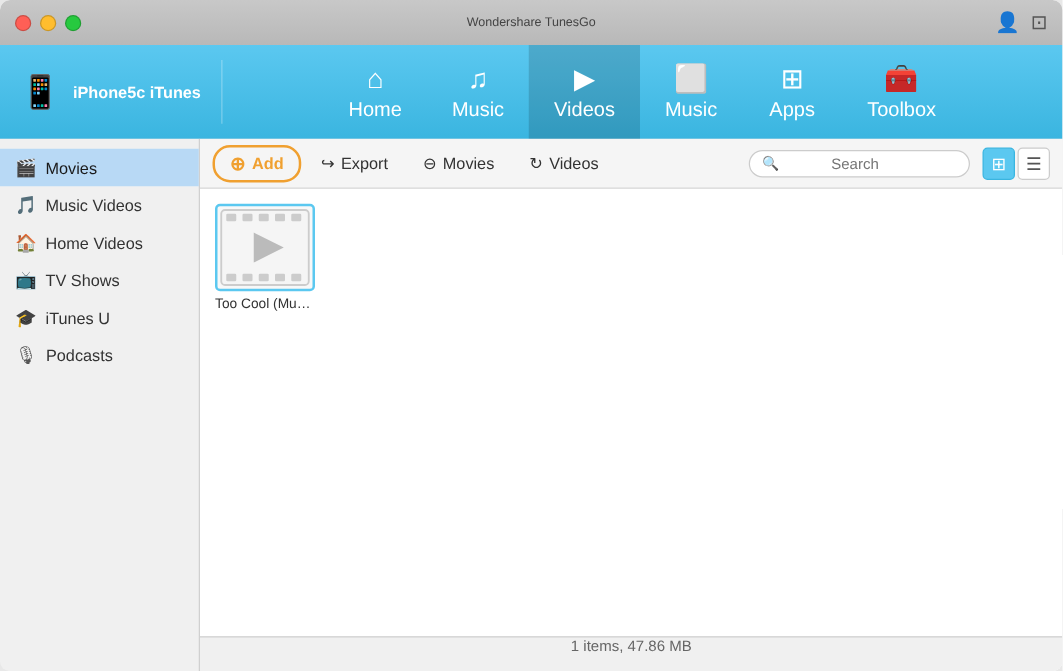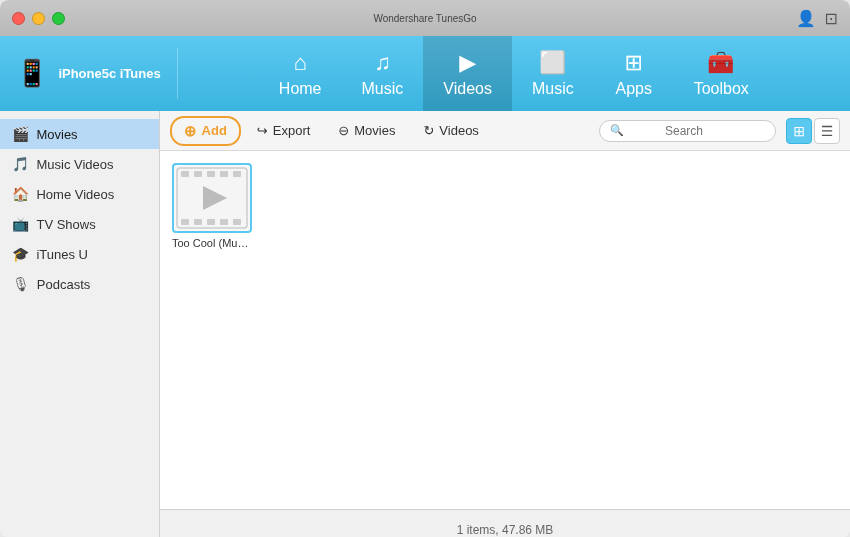--- a/index.html
+++ b/index.html
@@ -263,21 +263,21 @@
       text-overflow: ellipsis;
       white-space: nowrap;
     }
 
     
     .statusbar {
       height: 28px;
       background: #f0f0f0;
       border-top: 1px solid #d0d0d0;
       display: flex;
-      align-items: flex-end;
+      align-items: flex-start;
       justify-content: center;
       font-size: 12px;
       color: #666;
       flex-shrink: 0;
     }
   </style>
 </head>
 <body>
 
 <div class="titlebar">

